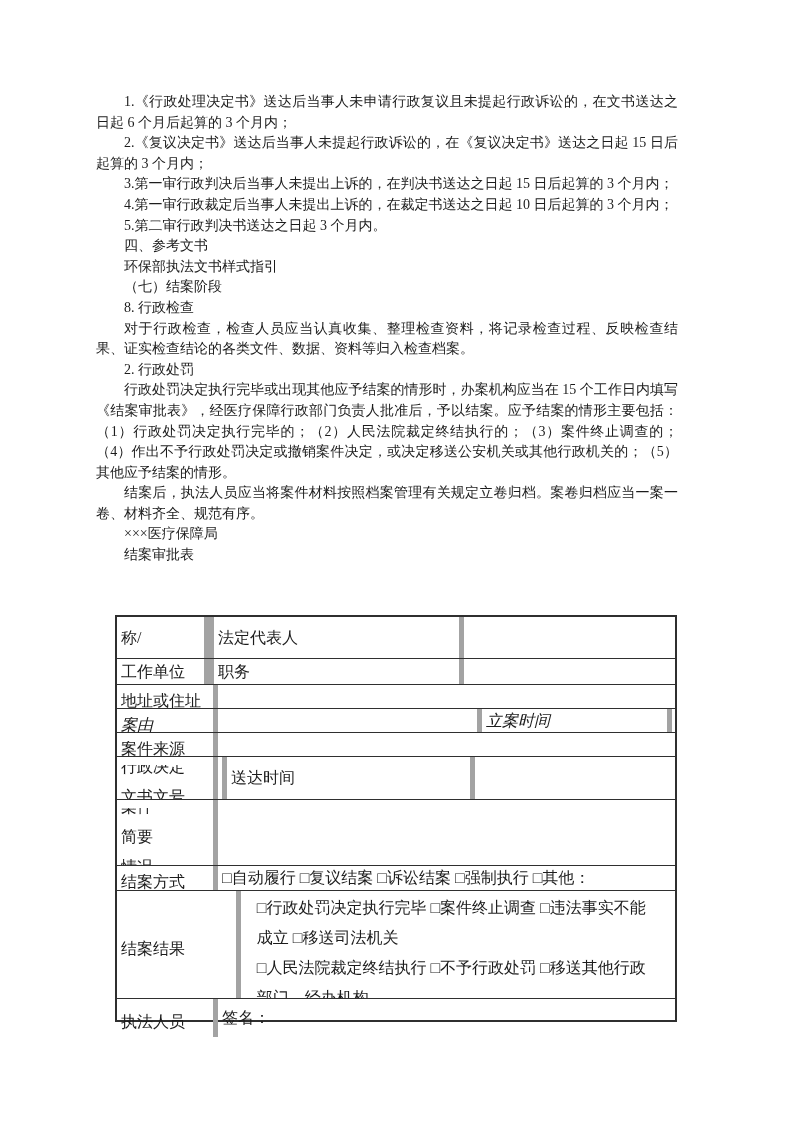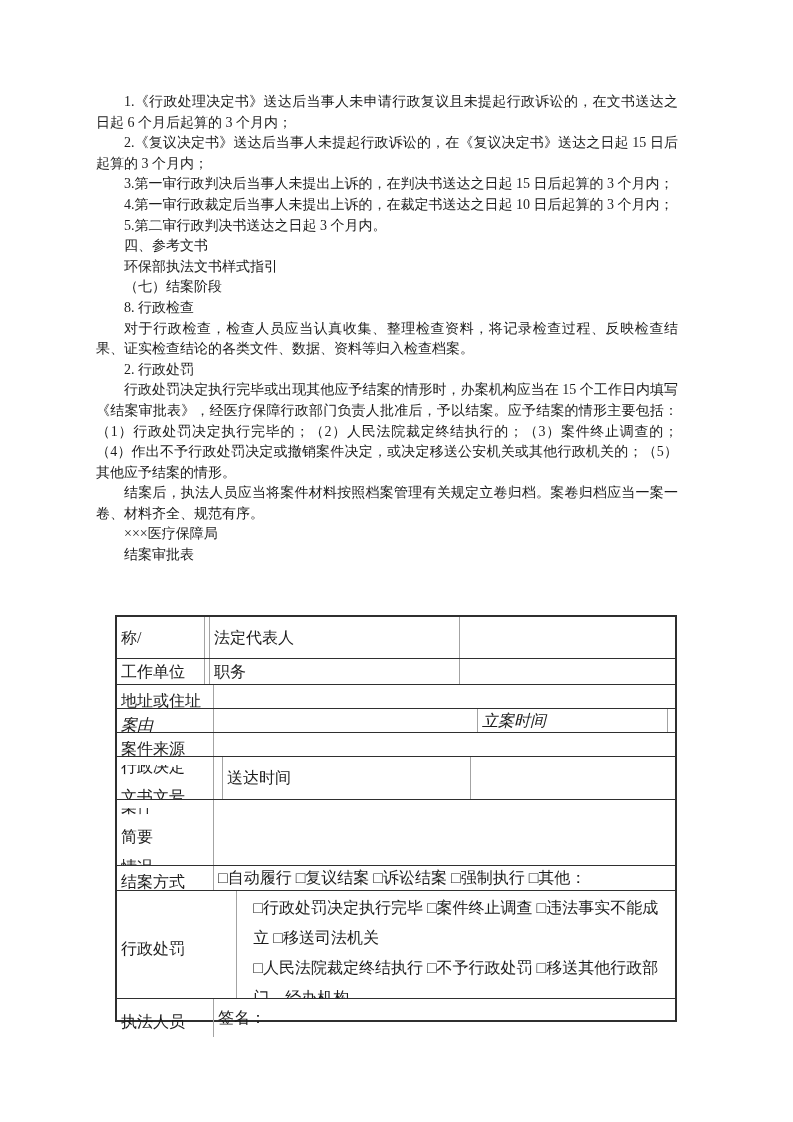--- a/index.html
+++ b/index.html
@@ -26,21 +26,21 @@
     position:absolute;left:115px;top:615px;
     width:562px;height:407px;
     box-sizing:border-box;
     border:2px solid #2f2f2f;
     font-size:16px;line-height:30px;
   }
   .t-row{display:flex;border-top:1px solid #2f2f2f;box-sizing:border-box;}
   .t-row.first{border-top:0;}
   .t-cell{
     box-sizing:border-box;
-    border-left:1px solid #a3a3a3;
+    border-left:5px solid #a3a3a3;
     padding:0 4px;
     display:flex;align-items:center;
     overflow:hidden;
   }
   .t-cell.first{border-left:0;}
   .t-cell.fill{flex:1 1 auto;}
   .lbl{white-space:pre-line;}
   .opts{display:block;padding:2px 16px;margin-left:44px;}
   .opts .optline{display:block;}
 
@@ -132,21 +132,21 @@
 情况</div>
       <div class="t-cell fill"></div>
     </div>
 
     <div class="t-row rh8">
       <div class="t-cell first w-label-b">结案方式</div>
       <div class="t-cell fill">□自动履行 □复议结案 □诉讼结案 □强制执行 □其他：</div>
     </div>
 
     <div class="t-row rh9">
-      <div class="t-cell first w-label-b">行政处罚</div>
+      <div class="t-cell first w-label-b">结案结果</div>
       <div class="t-cell fill opts">
         <span class="optline">□行政处罚决定执行完毕 □案件终止调查 □违法事实不能成立 □移送司法机关</span>
         <span class="optline">□人民法院裁定终结执行 □不予行政处罚 □移送其他行政部门、经办机构</span>
         <span class="optline">□其他：</span>
       </div>
     </div>
 
     <div class="t-row rh10">
       <div class="t-cell first w-label-b">执法人员</div>
       <div class="t-cell fill">签名：</div>

